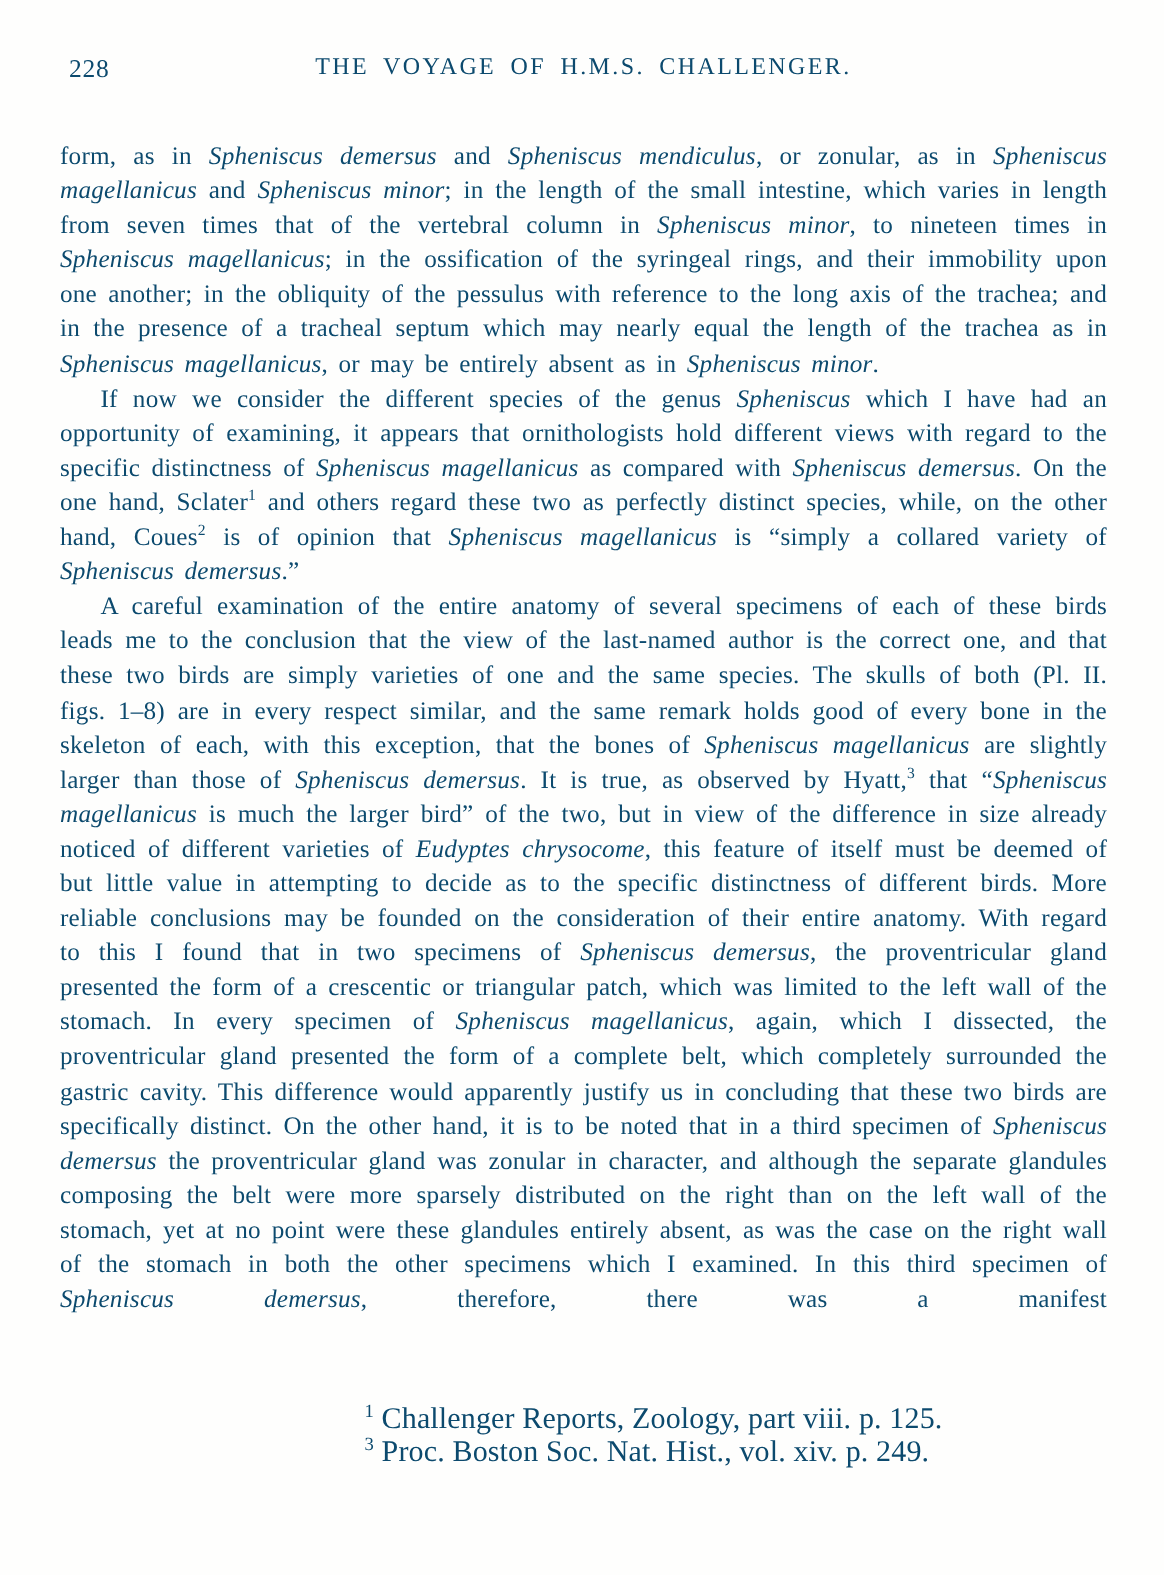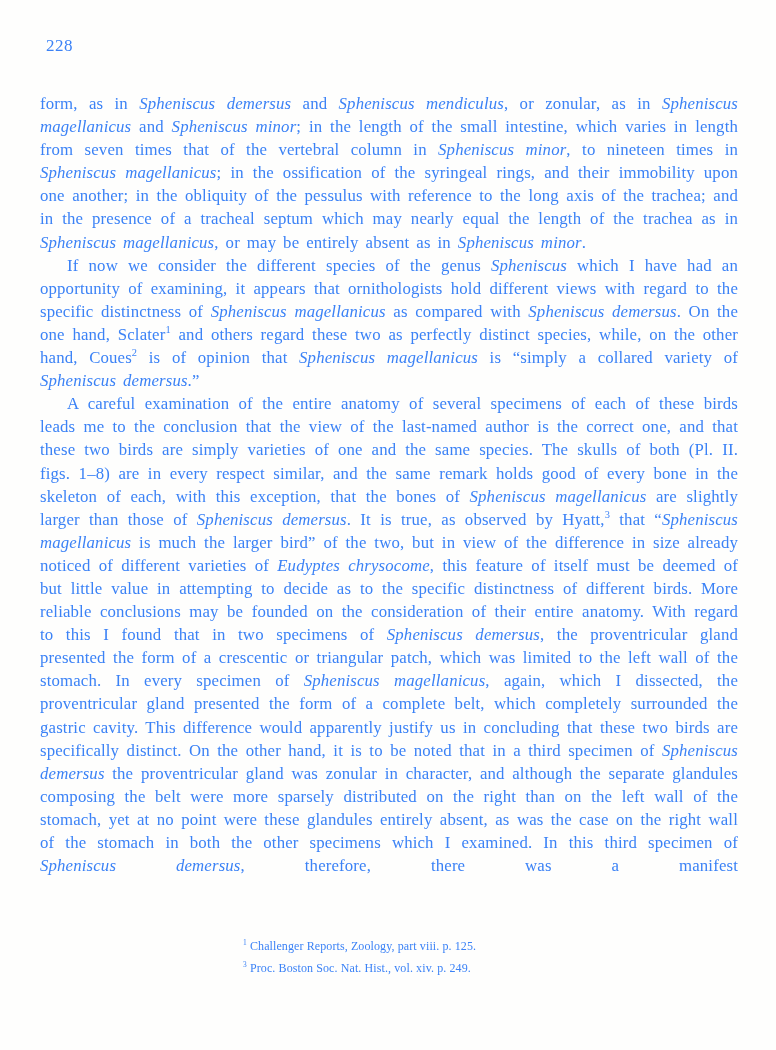--- a/index.html
+++ b/index.html
@@ -7,21 +7,21 @@
     padding: 0;
     background: #ffffff;
   }
   .page {
     position: relative;
     width: 776px;
     height: 1050px;
     background: #fefefd;
     overflow: hidden;
     font-family: "Liberation Serif", "DejaVu Serif", serif;
-    color: #3b82f6;
+    color: #0c4a6e;
   }
   .running-head {
     position: absolute;
     top: 36px;
     left: 40px;
     width: 698px;
     text-align: center;
     font-size: 16px;
     letter-spacing: 1.6px;
     word-spacing: 4px;
@@ -61,35 +61,36 @@
   }
   sup {
     font-size: 0.62em;
     line-height: 0;
     vertical-align: super;
   }
   .footnotes {
     position: absolute;
     top: 936px;
     left: 243px;
-    font-size: 12px;
+    font-size: 20px;
     line-height: 21.8px;
     letter-spacing: 0.1px;
   }
   .footnote {
     white-space: nowrap;
   }
 </style>
 </head>
 <body>
 
 <div class="page">
 
   <header class="running-head">
     <span class="page-num">228</span>
+    <span class="head-title">THE VOYAGE OF H.M.S. CHALLENGER.</span>
   </header>
 
   <main class="body-text" id="paragraphs">
       <p class=""><span>form, as in </span><i>Spheniscus demersus</i><span> and </span><i>Spheniscus mendiculus</i><span>, or zonular, as in </span><i>Spheniscus magellanicus</i><span> and </span><i>Spheniscus minor</i><span>; in the length of the small intestine, which varies in length from seven times that of the vertebral column in </span><i>Spheniscus minor</i><span>, to nineteen times in </span><i>Spheniscus magellanicus</i><span>; in the ossification of the syringeal rings, and their immobility upon one another; in the obliquity of the pessulus with reference to the long axis of the trachea; and in the presence of a tracheal septum which may nearly equal the length of the trachea as in </span><i>Spheniscus magellanicus</i><span>, or may be entirely absent as in </span><i>Spheniscus minor</i><span>.</span></p>
       <p class="indent"><span>If now we consider the different species of the genus </span><i>Spheniscus</i><span> which I have had an opportunity of examining, it appears that ornithologists hold different views with regard to the specific distinctness of </span><i>Spheniscus magellanicus</i><span> as compared with </span><i>Spheniscus demersus</i><span>. On the one hand, Sclater</span><sup>1</sup><span> and others regard these two as perfectly distinct species, while, on the other hand, Coues</span><sup>2</sup><span> is of opinion that </span><i>Spheniscus magellanicus</i><span> is “simply a collared variety of </span><i>Spheniscus demersus</i><span>.”</span></p>
       <p class="indent cont"><span>A careful examination of the entire anatomy of several specimens of each of these birds leads me to the conclusion that the view of the last-named author is the correct one, and that these two birds are simply varieties of one and the same species. The skulls of both (Pl. II. figs. 1–8) are in every respect similar, and the same remark holds good of every bone in the skeleton of each, with this exception, that the bones of </span><i>Spheniscus magellanicus</i><span> are slightly larger than those of </span><i>Spheniscus demersus</i><span>. It is true, as observed by Hyatt,</span><sup>3</sup><span> that “</span><i>Spheniscus magellanicus</i><span> is much the larger bird” of the two, but in view of the difference in size already noticed of different varieties of </span><i>Eudyptes chrysocome</i><span>, this feature of itself must be deemed of but little value in attempting to decide as to the specific distinctness of different birds. More reliable conclusions may be founded on the consideration of their entire anatomy. With regard to this I found that in two specimens of </span><i>Spheniscus demersus</i><span>, the proventricular gland presented the form of a crescentic or triangular patch, which was limited to the left wall of the stomach. In every specimen of </span><i>Spheniscus magellanicus</i><span>, again, which I dissected, the proventricular gland presented the form of a complete belt, which completely surrounded the gastric cavity. This difference would apparently justify us in concluding that these two birds are specifically distinct. On the other hand, it is to be noted that in a third specimen of </span><i>Spheniscus demersus</i><span> the proventricular gland was zonular in character, and although the separate glandules composing the belt were more sparsely distributed on the right than on the left wall of the stomach, yet at no point were these glandules entirely absent, as was the case on the right wall of the stomach in both the other specimens which I examined. In this third specimen of </span><i>Spheniscus demersus</i><span>, therefore, there was a manifest</span></p>
     </main>
 
   <footer class="footnotes" id="footnotes">
       <div class="footnote"><sup>1</sup><span> Challenger Reports, Zoology, part viii. p. 125.</span></div>

